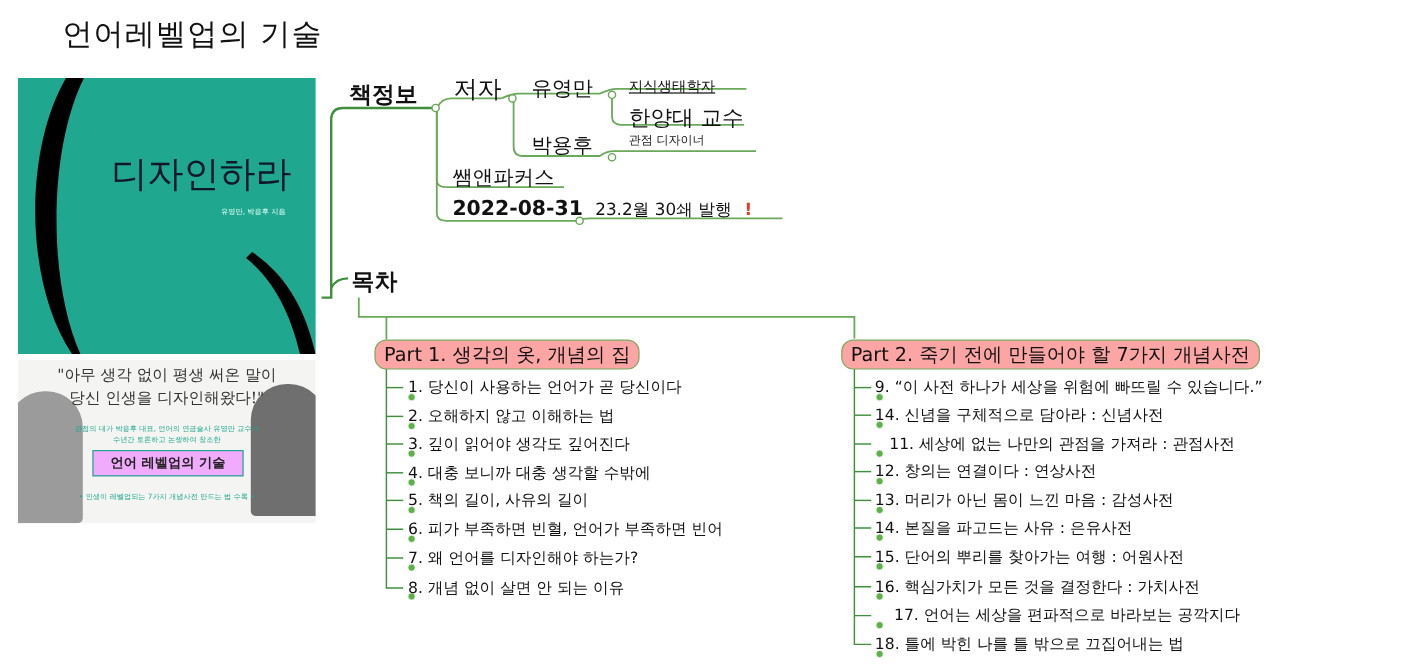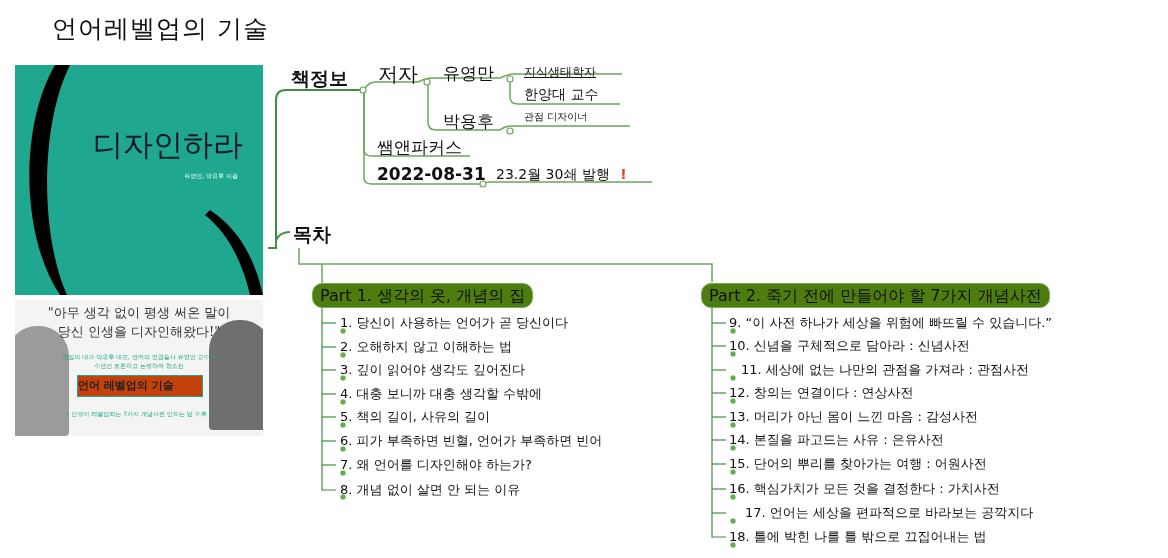--- a/index.html
+++ b/index.html
@@ -7,25 +7,25 @@
   .abs{position:absolute;white-space:nowrap;}
   .title{left:52px;top:12px;font-size:25px;letter-spacing:1px;}
   .cover{left:15px;top:65px;width:248px;height:230px;background:#1fa88f;overflow:hidden;}
   .cover .t1{position:absolute;right:20px;top:22px;font-size:30px;color:#163b35;}
   .cover .t2{position:absolute;right:20px;top:60px;font-size:30px;color:#0f172a;}
   .cover .t3{position:absolute;right:25px;top:107px;font-size:6px;color:#e6fff8;}
   .cover svg{position:absolute;left:0;top:0;}
   .promo{left:15px;top:300px;width:248px;height:136px;background:#f4f4f2;overflow:hidden;}
   .promo .q{position:absolute;left:0;width:248px;text-align:center;font-family:"DejaVu Serif",serif;font-size:13px;color:#333;}
   .promo .s{position:absolute;left:0;width:248px;text-align:center;font-size:6px;color:#1fa88f;}
-  .promo .box{position:absolute;left:62px;top:75px;width:124px;height:20px;border:1px solid #1fa88f;text-align:left;font-size:11px;font-weight:bold;line-height:20px;color:#222;background:#c2410c;}
+  .promo .box{position:absolute;left:62px;top:75px;width:124px;height:20px;border:1px solid #1fa88f;text-align:center;font-size:11px;font-weight:bold;line-height:20px;color:#222;background:#f0abfc;}
   .promo .face{position:absolute;width:62px;height:110px;background:#9b9b9b;border-radius:30px 30px 4px 4px;}
   .node{font-size:17px;color:#111;}
   .bold{font-weight:bold;}
-  .part{font-size:16px;background:#4d7c0f;border:1px solid #7ba95e;border-radius:10px;padding:1px 7px;line-height:21px;}
+  .part{font-size:16px;background:#fca5a5;border:1px solid #7ba95e;border-radius:10px;padding:1px 7px;line-height:21px;}
   .item{font-size:13px;color:#111;}
   svg.lines{position:absolute;left:0;top:0;}
 </style>
 </head>
 <body>
 
 <div class="abs title">언어레벨업의 기술</div>
 
 <div class="abs cover">
   <svg width="248" height="230">
@@ -116,21 +116,21 @@
       <circle cx="733" cy="497" r="3"></circle>
       <circle cx="733" cy="521" r="3"></circle>
     <circle cx="733" cy="545" r="3"></circle>
   </g>
 </svg>
 
 <div class="abs node bold" style="left:291px;top:66px;font-size:19px;">책정보</div>
 <div class="abs node" style="left:378px;top:61px;font-size:20px;">저자</div>
 <div class="abs node" style="left:443px;top:62px;">유영만</div>
 <div class="abs node" style="left:524px;top:64px;font-size:12px;text-decoration:underline;">지식생태학자</div>
-<div class="abs node" style="left:524px;top:86px;font-size:14px;">한양대 교수</div>
+<div class="abs node" style="left:524px;top:86px;font-size:18px;">한양대 교수</div>
 <div class="abs node" style="left:443px;top:110px;">박용후</div>
 <div class="abs node" style="left:524px;top:110px;font-size:10px;">관점 디자이너</div>
 <div class="abs node" style="left:377px;top:136px;">쌤앤파커스</div>
 <div class="abs node bold" style="left:377px;top:164px;">2022-08-31</div>
 <div class="abs node" style="left:496px;top:166px;font-size:14px;">
   <span>23.2월 30쇄 발행</span>
   <span style="color:#e0402a;font-weight:bold;margin-left:6px;">!</span>
 </div>
 
 <div class="abs node bold" style="left:293px;top:222px;font-size:19px;">목차</div>
@@ -141,21 +141,21 @@
 <div class="abs item" style="left:340px;top:314px;">1. 당신이 사용하는 언어가 곧 당신이다</div>
 <div class="abs item" style="left:340px;top:338px;">2. 오해하지 않고 이해하는 법</div>
 <div class="abs item" style="left:340px;top:361px;">3. 깊이 읽어야 생각도 깊어진다</div>
 <div class="abs item" style="left:340px;top:385px;">4. 대충 보니까 대충 생각할 수밖에</div>
 <div class="abs item" style="left:340px;top:408px;">5. 책의 길이, 사유의 길이</div>
 <div class="abs item" style="left:340px;top:432px;">6. 피가 부족하면 빈혈, 언어가 부족하면 빈어</div>
 <div class="abs item" style="left:340px;top:456px;">7. 왜 언어를 디자인해야 하는가?</div>
 <div class="abs item" style="left:340px;top:481px;">8. 개념 없이 살면 안 되는 이유</div>
 
 <div class="abs item" style="left:729px;top:314px;">9. “이 사전 하나가 세상을 위험에 빠뜨릴 수 있습니다.”</div>
-<div class="abs item" style="left:729px;top:337px;">10. 신념을 구체적으로 담아라 : 신념사전</div>
+<div class="abs item" style="left:729px;top:337px;">14. 신념을 구체적으로 담아라 : 신념사전</div>
 <div class="abs item" style="left:741px;top:361px;">11. 세상에 없는 나만의 관점을 가져라 : 관점사전</div>
 <div class="abs item" style="left:729px;top:384px;">12. 창의는 연결이다 : 연상사전</div>
 <div class="abs item" style="left:729px;top:408px;">13. 머리가 아닌 몸이 느낀 마음 : 감성사전</div>
 <div class="abs item" style="left:729px;top:431px;">14. 본질을 파고드는 사유 : 은유사전</div>
 <div class="abs item" style="left:729px;top:455px;">15. 단어의 뿌리를 찾아가는 여행 : 어원사전</div>
 <div class="abs item" style="left:729px;top:480px;">16. 핵심가치가 모든 것을 결정한다 : 가치사전</div>
 <div class="abs item" style="left:729px;top:504px;margin-left:16px;">17. 언어는 세상을 편파적으로 바라보는 공깍지다</div>
 <div class="abs item" style="left:729px;top:528px;">18. 틀에 박힌 나를 틀 밖으로 끄집어내는 법</div>
 
 </body></html>

